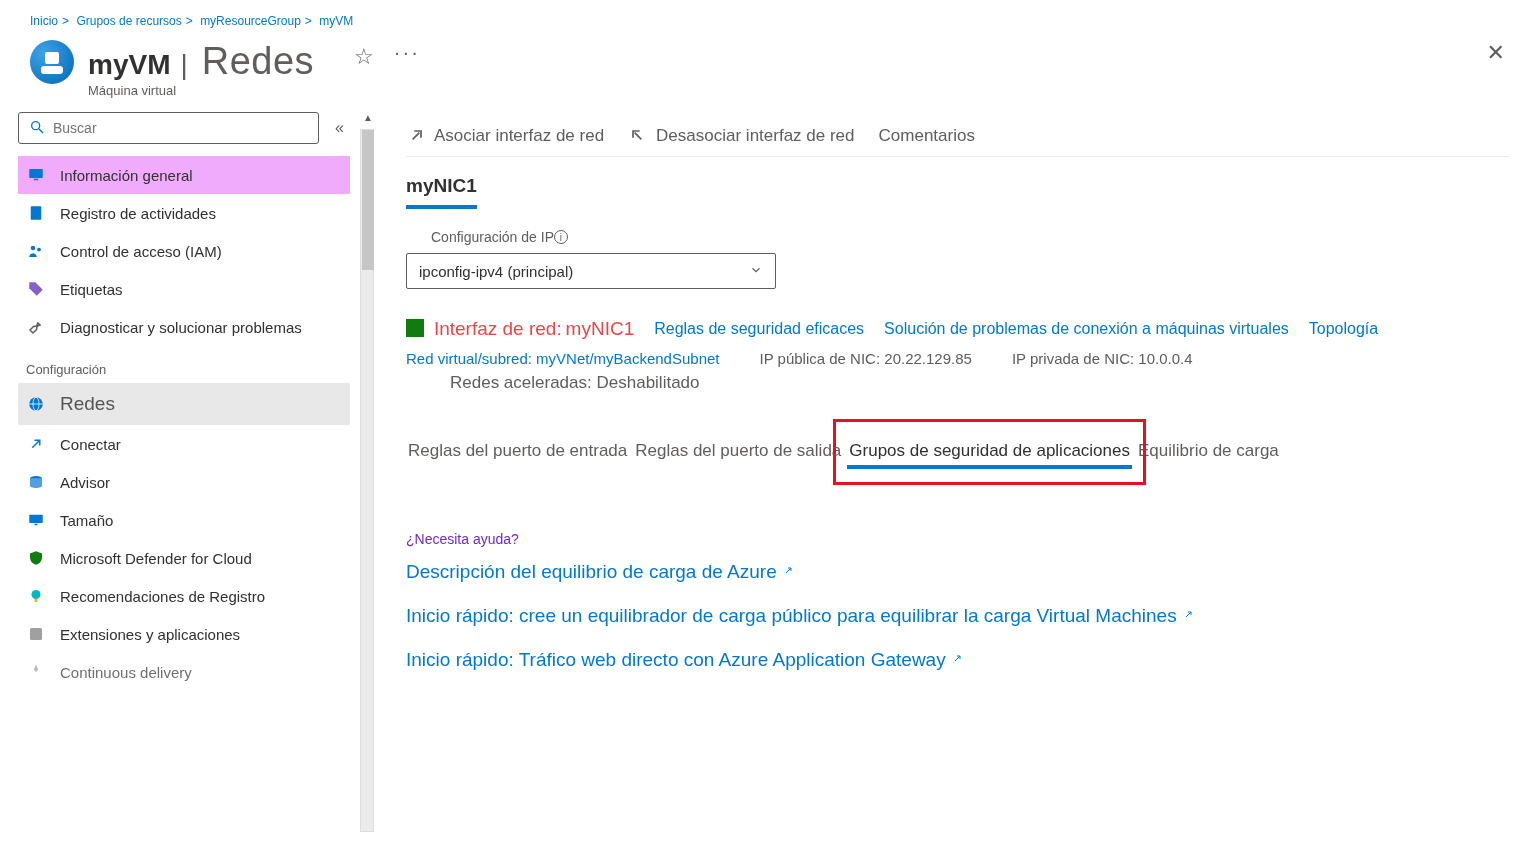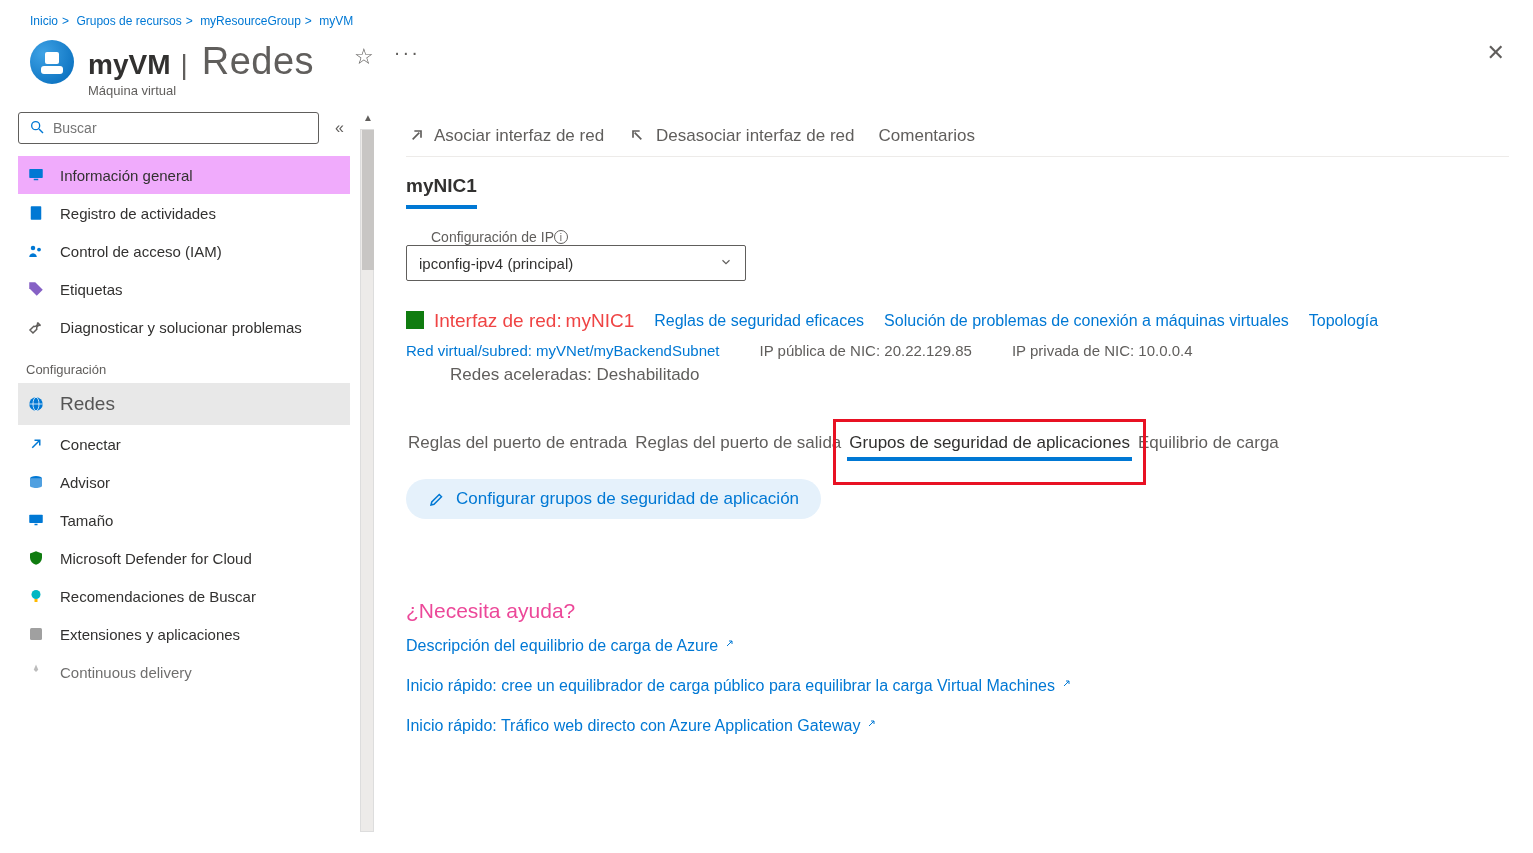--- a/index.html
+++ b/index.html
@@ -115,23 +115,23 @@
   }
   .toolbar .tool { display: flex; align-items: center; gap: 8px; cursor: pointer; text-align: center;}
   .toolbar svg { width: 20px; height: 20px; stroke:#605e5c; fill:none;}
   .nic-tabs { margin-top: 10px; }
   .nic-tab {
     font-size: 19px; color: #323130; padding: 8px 0;
     border-bottom: 4px solid #0078d4; display: inline-block; font-weight: 600;
   }
   .field-label { font-size: 14px; color: #605e5c; margin-top: 20px; display: flex; align-items:center; margin-left:25px;}
   .select-box {
-    width: 340px; height: 36px; border: 1px solid #605e5c; border-radius: 2px;
+    width: 370px; height: 36px; border: 1px solid #605e5c; border-radius: 2px;
     display: flex; align-items: center; justify-content: space-between;
-    padding: 0 12px; margin-top: 0; cursor: pointer; font-size: 15px;
+    padding: 0 12px; margin-top: 8px; cursor: pointer; font-size: 15px;
   }
   .interface-row {
     margin-top: 28px; display: flex; flex-wrap: wrap; gap: 20px; align-items: center;
   }
   .interface-row .label { font-size: 19px; color: #ef4444;}
   .interface-row .nic-icon {
     width:18px;height:18px;background:#107c10;display:inline-block;margin-right:6px;
     position:relative; top:2px;
   }
   .interface-row .link { color: #0078d4; cursor: pointer; font-size: 16px;}
@@ -151,23 +151,23 @@
   .highlight-box {
     position: absolute; border: 3px solid #e81123;
     pointer-events: none;
   }
   .config-btn {
     margin-top: 20px; display: inline-flex; align-items: center; gap: 10px;
     background: #e5f1fb; border-radius: 30px; padding: 10px 22px;
     color: #0078d4; font-size: 17px; cursor: pointer;
   }
   .config-btn svg { width: 18px; height: 18px; stroke:#0078d4; fill:none;}
-  .need-help { margin-top: 80px; font-size: 21px; color: #ec4899;}
+  .need-help { margin-top: 64px; font-size: 14px; color: #6d28d9;}
   .help-links { margin-top: 14px; display: flex; flex-direction: column; gap: 22px;}
-  .help-links a { color: #0078d4; font-size: 16px; text-decoration: none; cursor: pointer; display:inline-flex; align-items:center; gap:4px;}
+  .help-links a { color: #0078d4; font-size: 19px; text-decoration: none; cursor: pointer; display:inline-flex; align-items:center; gap:4px;}
   .ext-icon svg{width:12px;height:12px;stroke:#0078d4;}
   .info-circ{display:inline-flex;width:14px;height:14px;border:1px solid #605e5c;border-radius:50%;align-items:center;justify-content:center;font-size:10px;color:#605e5c;}
 </style>
 </head>
 <body>
 
 <div class="breadcrumbs">
   <a>Inicio</a><span class="sep">&gt;</span>
   <a>Grupos de recursos</a><span class="sep">&gt;</span>
   <a>myResourceGroup</a><span class="sep">&gt;</span>
@@ -292,21 +292,21 @@
         </span>
         <span>Microsoft Defender for Cloud</span>
       </li>
       <li class="nav-item">
         <span class="nicon">
           <svg viewBox="0 0 24 24">
               <circle cx="12" cy="10" r="6" fill="#00b7c3"></circle>
               <rect x="10" y="16" width="4" height="4" fill="#ffb900"></rect>
             </svg>
         </span>
-        <span>Recomendaciones de Buscar</span>
+        <span>Recomendaciones de Registro</span>
       </li>
       <li class="nav-item">
         <span class="nicon">
           <svg viewBox="0 0 24 24" fill="#a0a0a0">
               <rect x="4" y="4" width="16" height="16" rx="2"></rect>
             </svg>
         </span>
         <span>Extensiones y aplicaciones</span>
       </li>
       <li class="nav-item" style="opacity:0.7;">
@@ -394,26 +394,20 @@
 
     <div class="rule-tabs">
       <span class="rt">Reglas del puerto de entrada</span>
       <span class="rt">Reglas del puerto de salida</span>
       <span class="rt active" id="asg-tab">Grupos de seguridad de aplicaciones</span>
       <span class="rt">Equilibrio de carga</span>
       <div class="underline" id="asg-underline" style="left: 441px; width: 285px;"></div>
     </div>
     <div class="highlight-box" id="red-box" style="left: 465px; top: 307px; width: 313px; height: 66px;"></div>
 
-    <div class="config-btn">
-      <svg viewBox="0 0 24 24" stroke-width="2">
-          <path d="M4 20l4-1 10-10-3-3L5 16z"></path>
-        </svg>
-      <span>Configurar grupos de seguridad de aplicación</span>
-    </div>
 
     <div class="need-help">¿Necesita ayuda?</div>
     <div class="help-links">
       <a>
         <span>Descripción del equilibrio de carga de Azure</span>
         <span class="ext-icon"><svg viewBox="0 0 24 24" fill="none" stroke-width="2">
               <path d="M14 4h6v6M20 4L10 14"></path>
             </svg></span>
       </a>
       <a>

